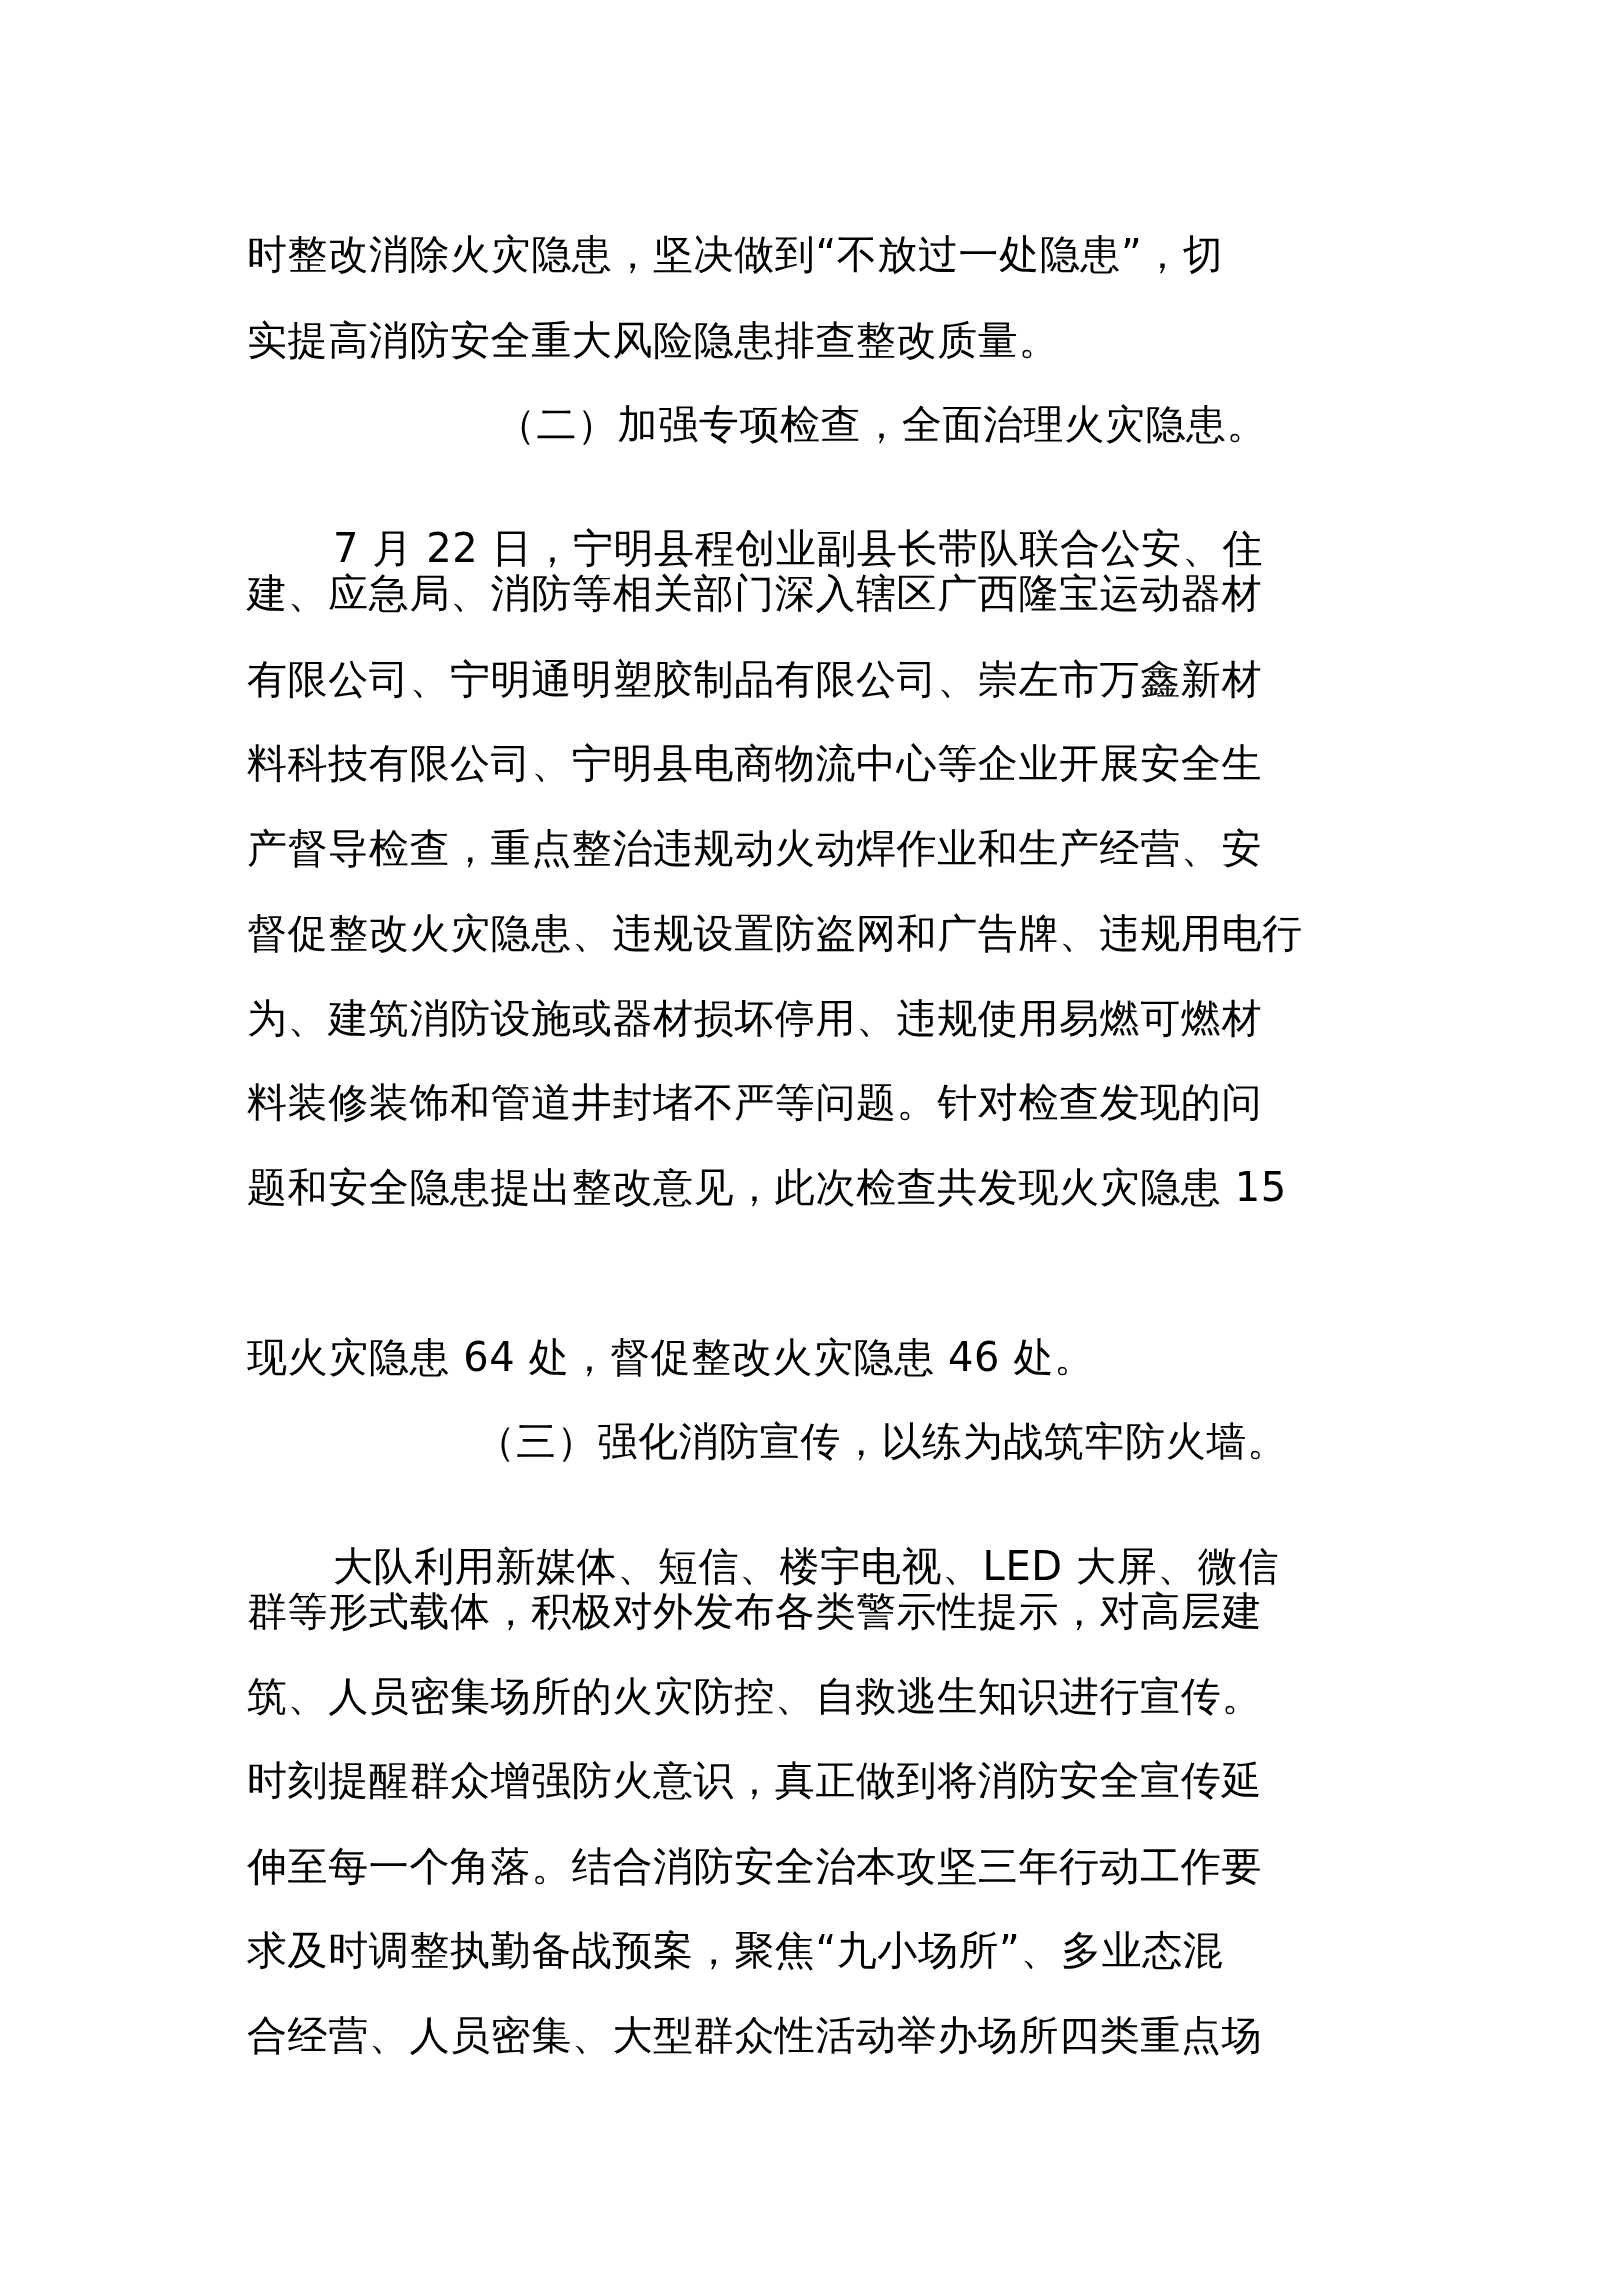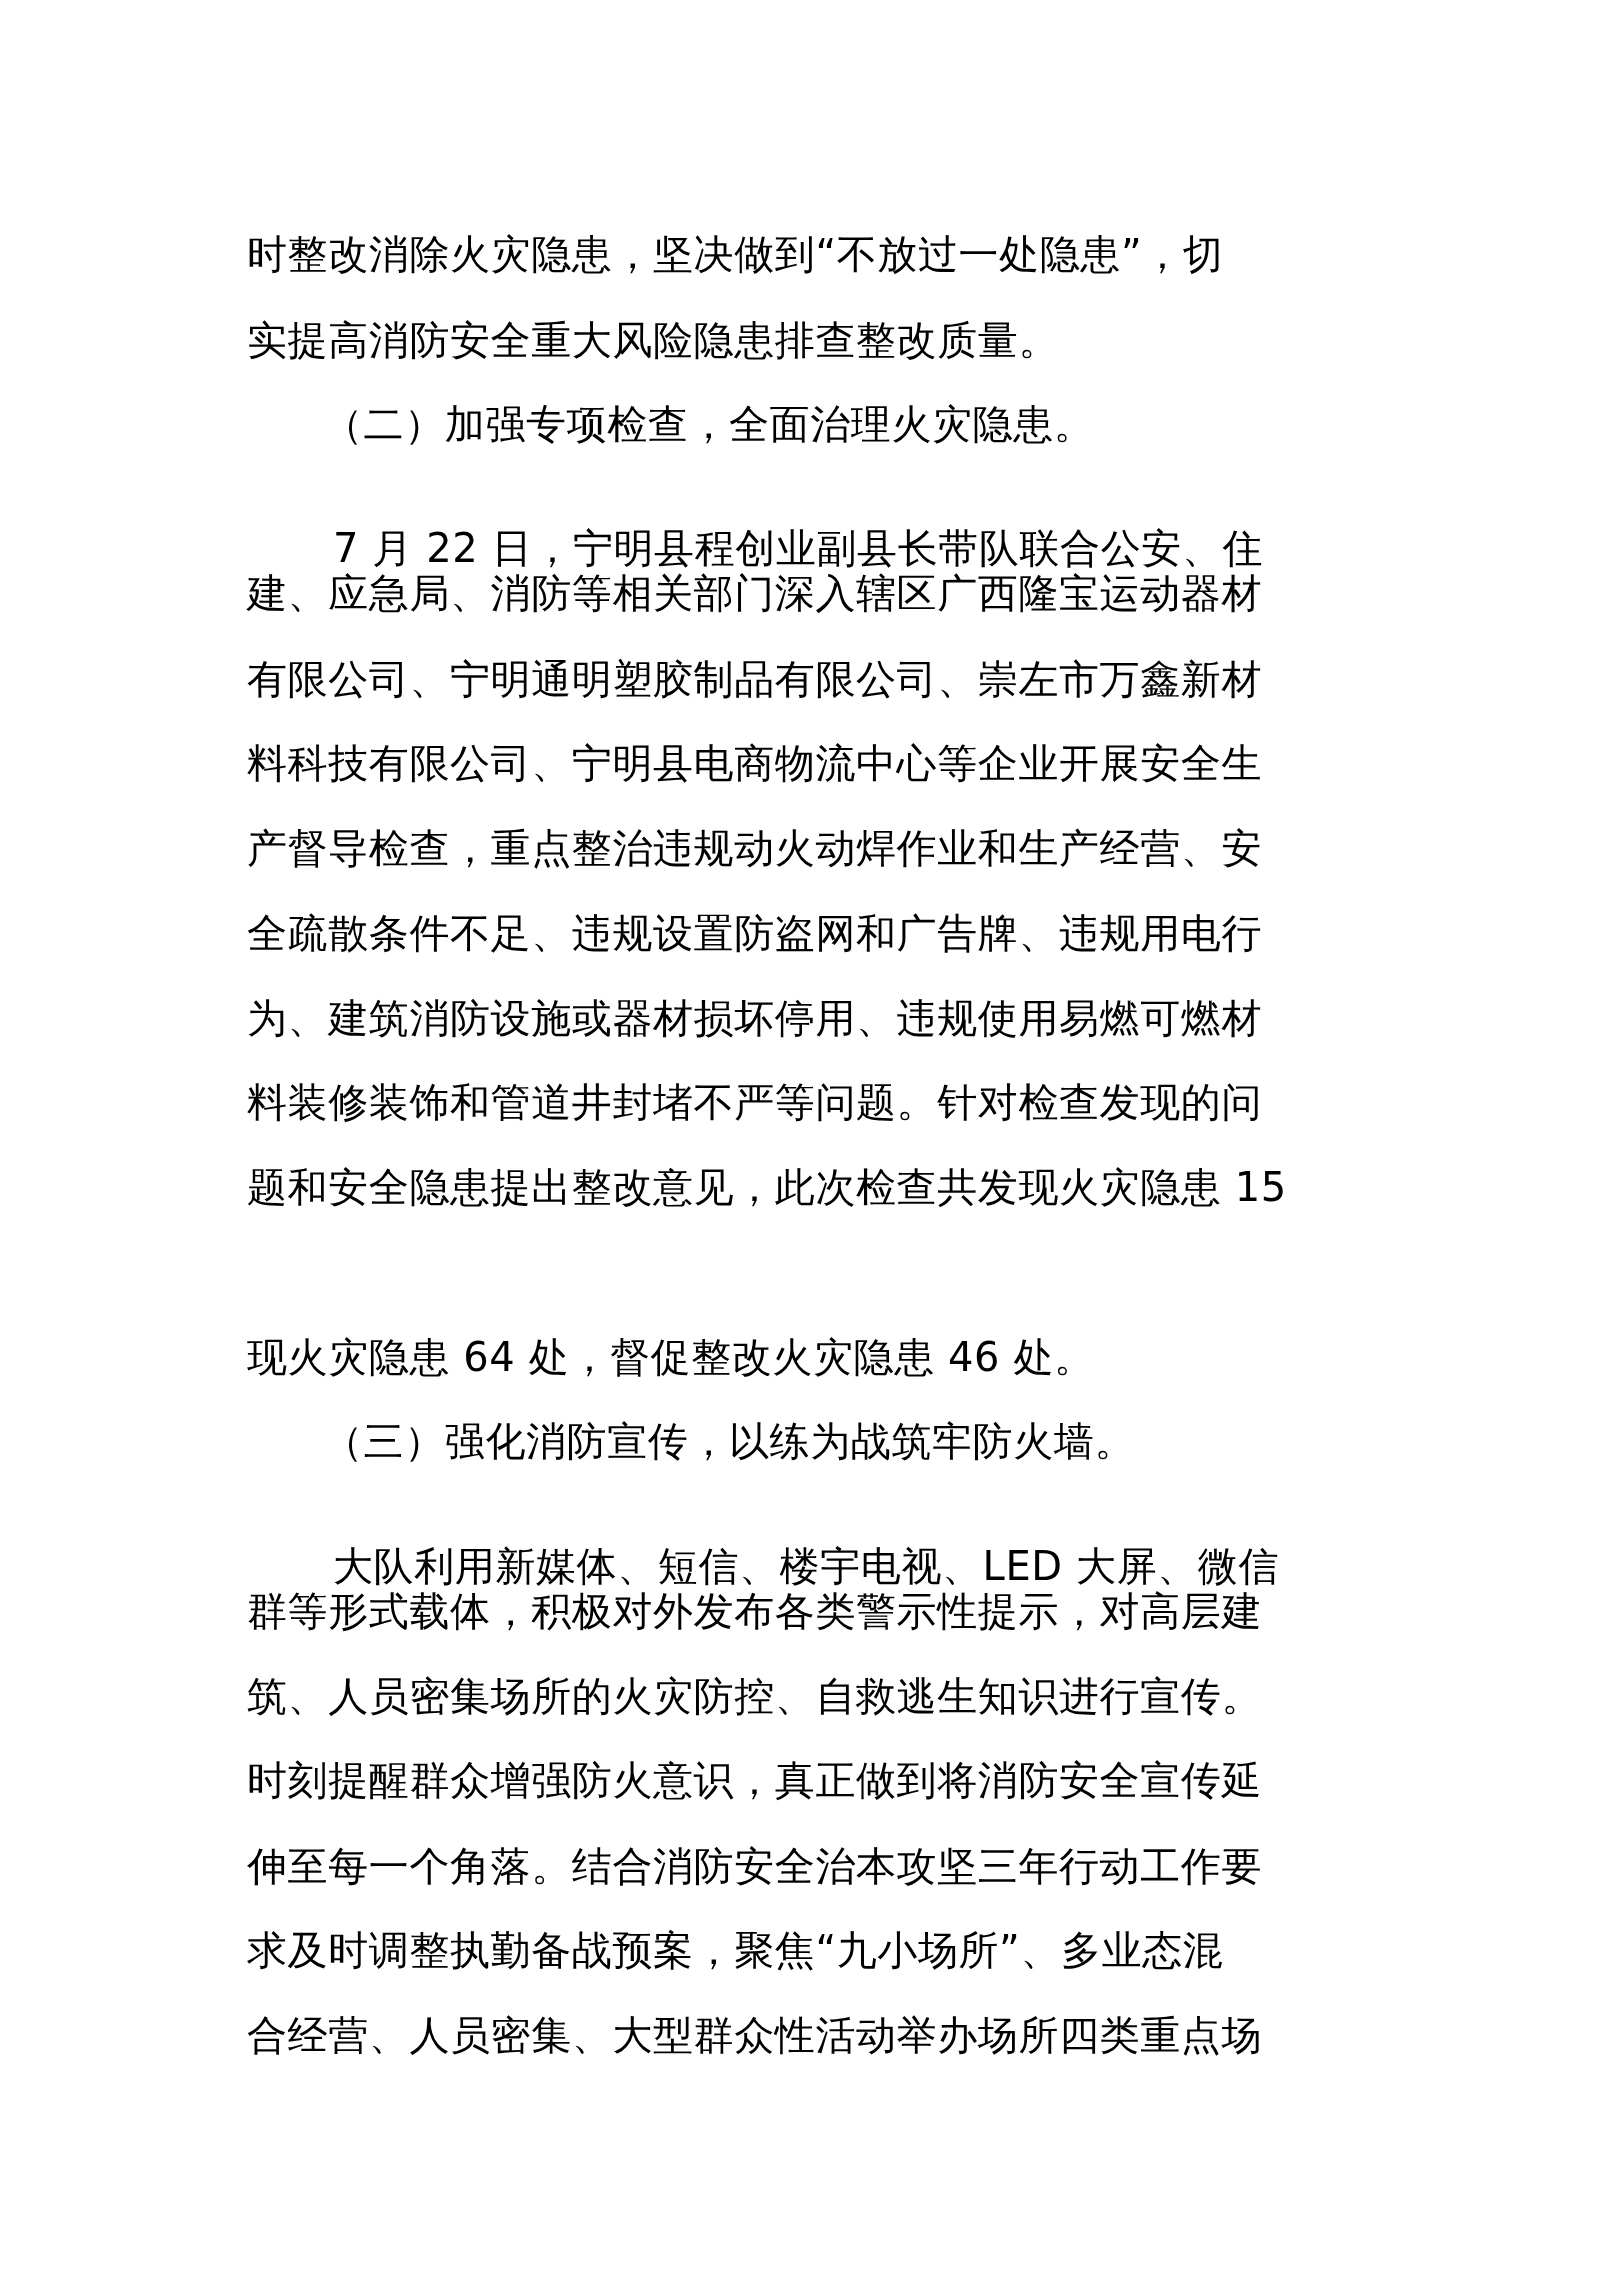--- a/index.html
+++ b/index.html
@@ -5,35 +5,35 @@
   html, body { margin:0; padding:0; background:#ffffff; }
   body { width:1621px; height:2293px; position:relative; overflow:hidden; }
   .page { position:absolute; left:0; top:0; width:1488px; height:2293px; background:#fff; }
   .line {
     position:absolute; left:247px; width:1117px;
     font-family:"DejaVu Sans", sans-serif; font-size:40px; color:#000;
     white-space:nowrap; line-height:51px; height:51px;
     letter-spacing:0.6px;
   }
   .line.indent { left:333px;margin-top:39px; }
-  .line.heading { left:323px; }
+  .line.heading { left:323px;text-align:center; }
 </style>
 </head>
 <body>
 
 <div class="page">
   <div class="line" style="top:229px">时整改消除火灾隐患，坚决做到“不放过一处隐患”，切</div>
   <div class="line" style="top:315px">实提高消防安全重大风险隐患排查整改质量。</div>
   <div class="line heading" style="top:399px">（二）加强专项检查，全面治理火灾隐患。</div>
   <div class="line indent" style="top:484px">7 月 22 日，宁明县程创业副县长带队联合公安、住</div>
   <div class="line" style="top:568px">建、应急局、消防等相关部门深入辖区广西隆宝运动器材</div>
   <div class="line" style="top:654px">有限公司、宁明通明塑胶制品有限公司、崇左市万鑫新材</div>
   <div class="line" style="top:738px">料科技有限公司、宁明县电商物流中心等企业开展安全生</div>
   <div class="line" style="top:823px">产督导检查，重点整治违规动火动焊作业和生产经营、安</div>
-  <div class="line" style="top:908px">全疏散条件不足、违规设置防盗网和广告牌、违规用电行</div>
+  <div class="line" style="top:908px">督促整改火灾隐患、违规设置防盗网和广告牌、违规用电行</div>
   <div class="line" style="top:993px">为、建筑消防设施或器材损坏停用、违规使用易燃可燃材</div>
   <div class="line" style="top:1077px">料装修装饰和管道井封堵不严等问题。针对检查发现的问</div>
   <div class="line" style="top:1162px">题和安全隐患提出整改意见，此次检查共发现火灾隐患 15</div>
   <div class="line" style="top:1332px">现火灾隐患 64 处，督促整改火灾隐患 46 处。</div>
   <div class="line heading" style="top:1416px">（三）强化消防宣传，以练为战筑牢防火墙。</div>
   <div class="line indent" style="top:1502px">大队利用新媒体、短信、楼宇电视、LED 大屏、微信</div>
   <div class="line" style="top:1586px">群等形式载体，积极对外发布各类警示性提示，对高层建</div>
   <div class="line" style="top:1671px">筑、人员密集场所的火灾防控、自救逃生知识进行宣传。</div>
   <div class="line" style="top:1755px">时刻提醒群众增强防火意识，真正做到将消防安全宣传延</div>
   <div class="line" style="top:1841px">伸至每一个角落。结合消防安全治本攻坚三年行动工作要</div>

